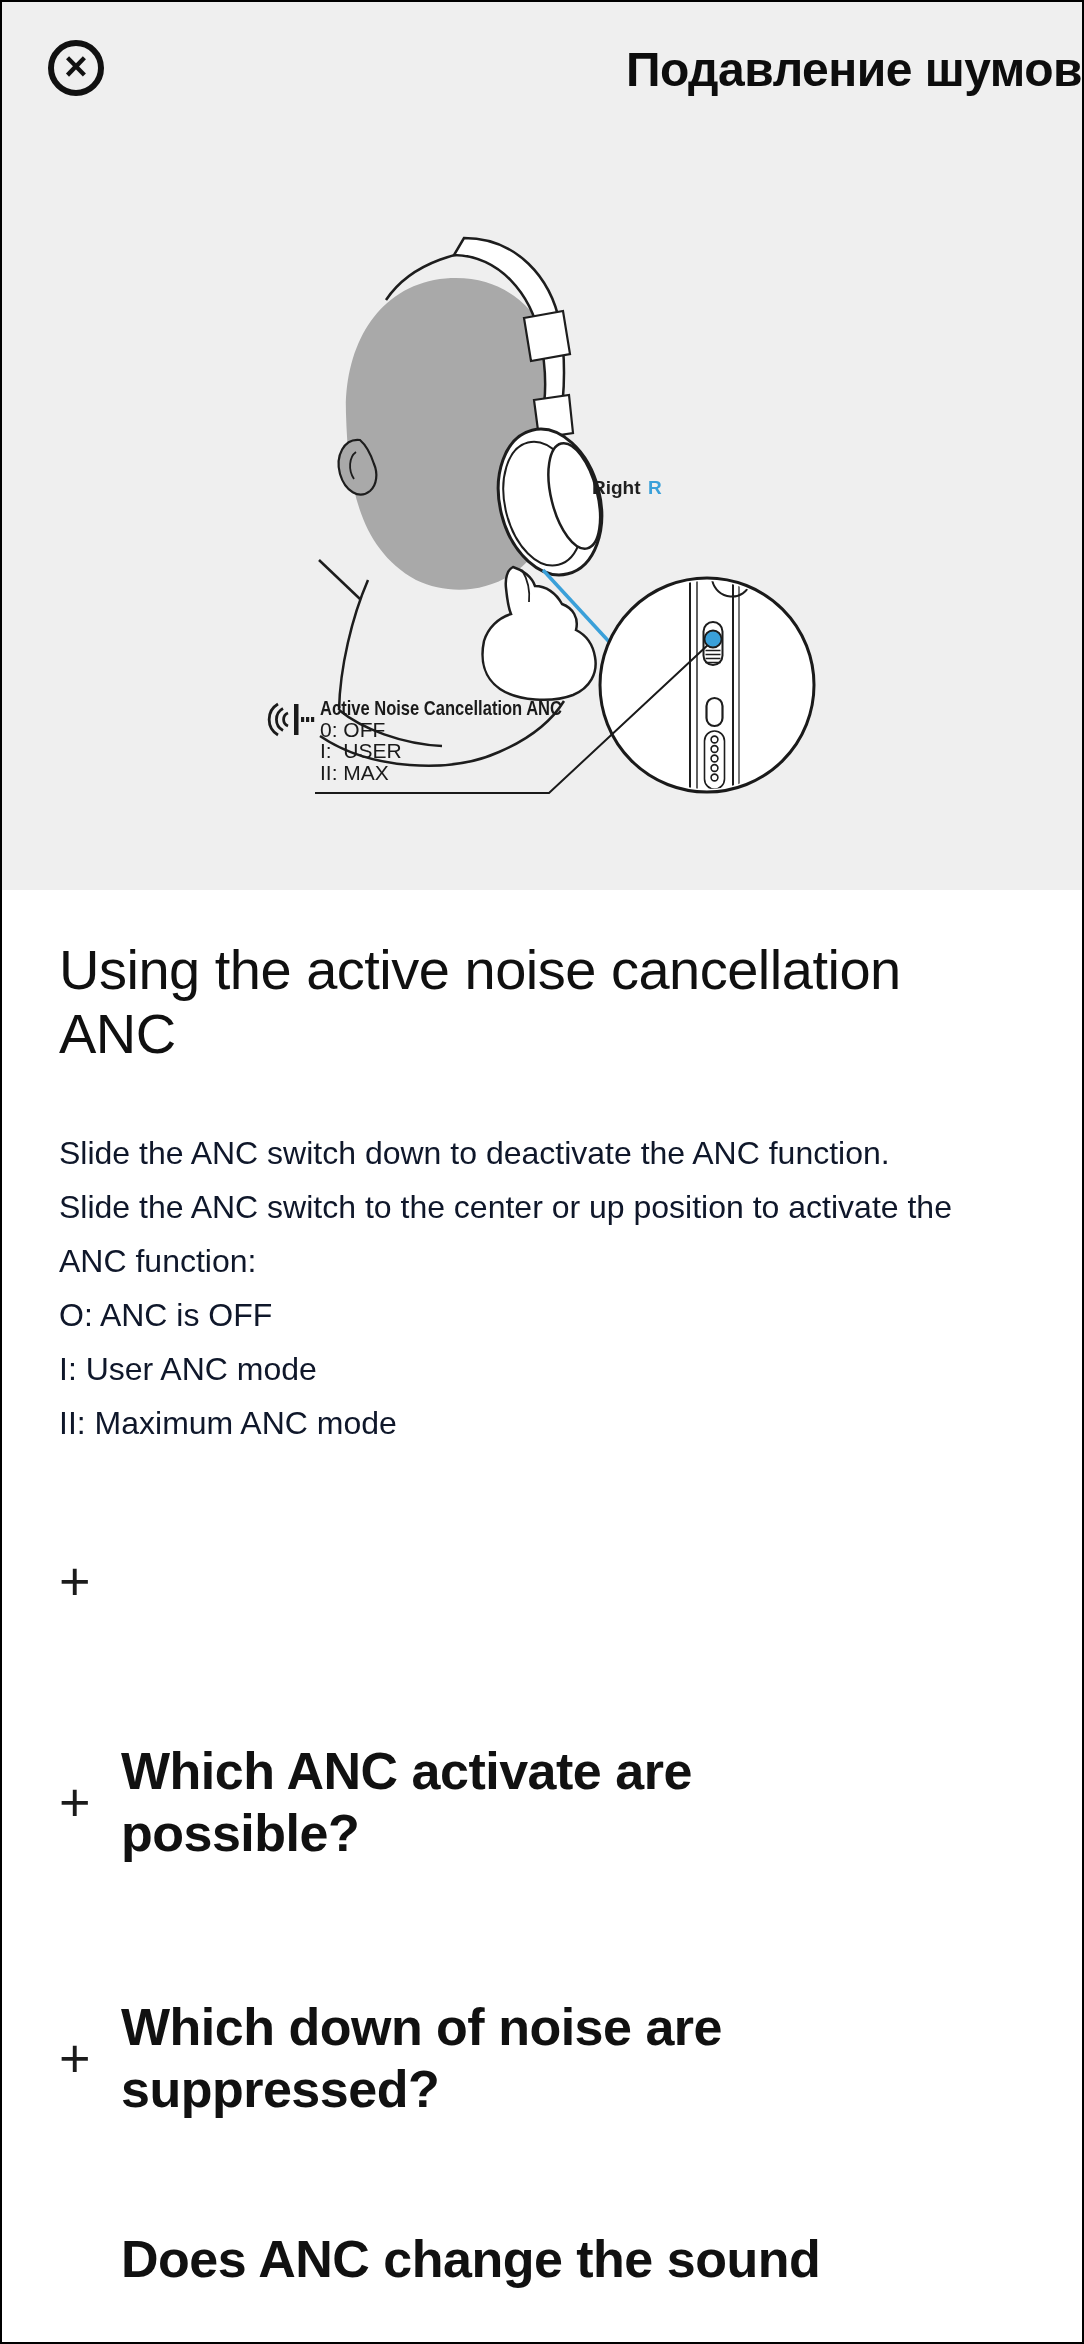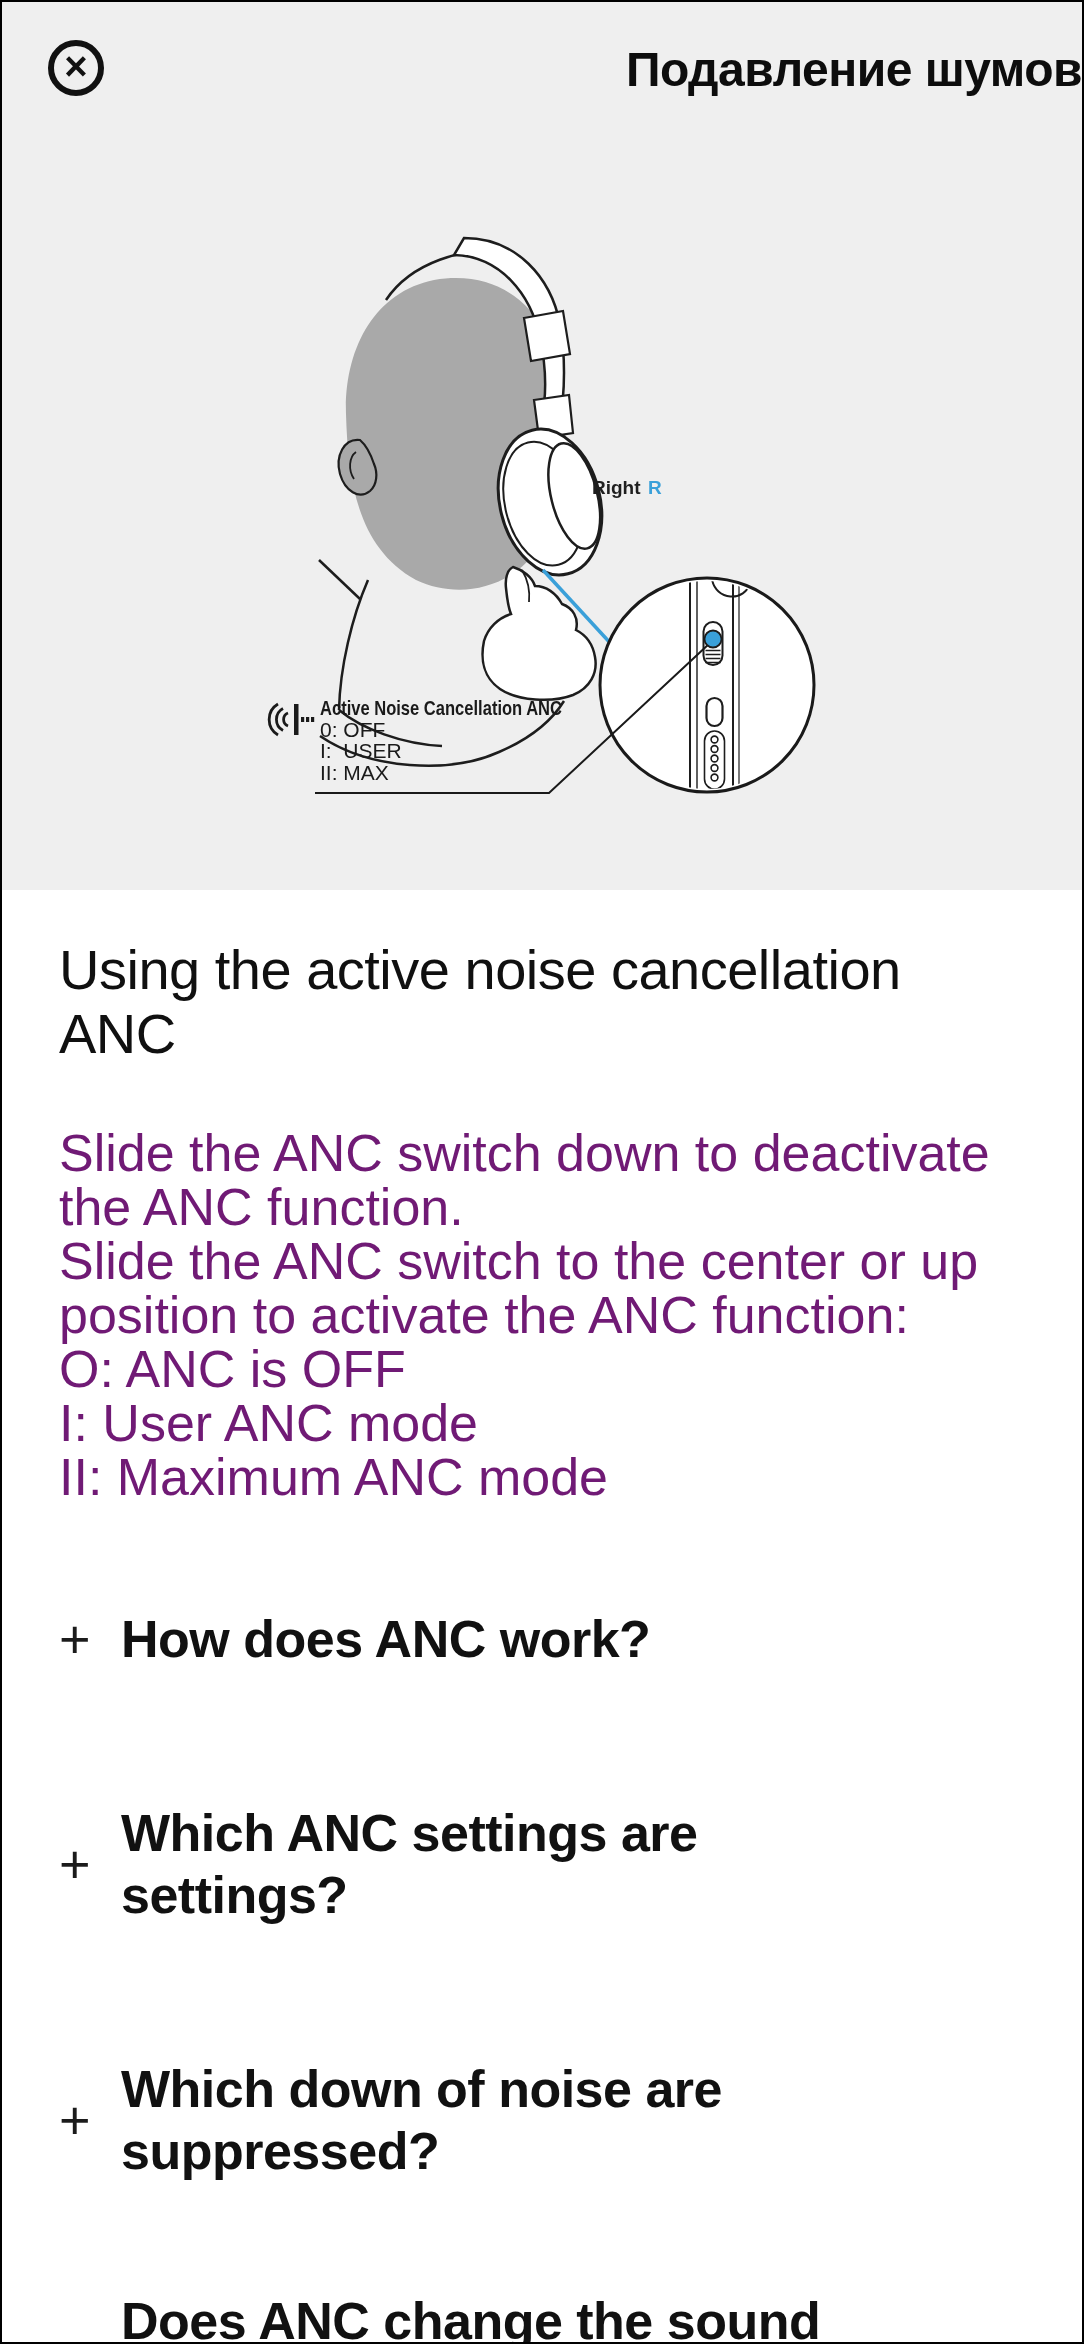--- a/index.html
+++ b/index.html
@@ -46,22 +46,22 @@
   .heading{
     margin:48px 0 15px 0;
     max-width:960px;
     font-size:56px;line-height:64px;
     font-weight:500;letter-spacing:-0.5px;
     color:#101010;
   }
   .description{
     margin-top:60px;
     max-width:940px;
-    font-size:52px;line-height:54px;
-    font-weight:400;color:#701a75;
+    font-size:32px;line-height:54px;
+    font-weight:400;color:#0f172a;
     white-space:pre-line;
   }
   .faq{margin-top:104px;}
   .faq-item{
     display:flex;align-items:center;
     margin-top:132px;
     cursor:pointer;
   }
   .faq-item:first-child{margin-top:0;}
   .faq-item:last-child{margin-top:108px;}
@@ -190,25 +190,24 @@
     <h1 class="heading">Using the active noise cancellation ANC</h1>
     <div class="description">Slide the ANC switch down to deactivate the ANC function.
 Slide the ANC switch to the center or up position to activate the ANC function:
 O: ANC is OFF
 I: User ANC mode
 II: Maximum ANC mode</div>
 
     <div class="faq">
       <div class="faq-item">
         <span class="plus">+</span>
-        <div class="question">How does ANC work?</div>
       </div>
       <div class="faq-item">
         <span class="plus">+</span>
-        <div class="question">Which ANC settings are settings?</div>
+        <div class="question">Which ANC activate are possible?</div>
       </div>
       <div class="faq-item">
         <span class="plus">+</span>
         <div class="question">Which down of noise are suppressed?</div>
       </div>
       <div class="faq-item">
         <span class="plus"></span>
         <div class="question">Does ANC change the sound</div>
       </div>
     </div>

